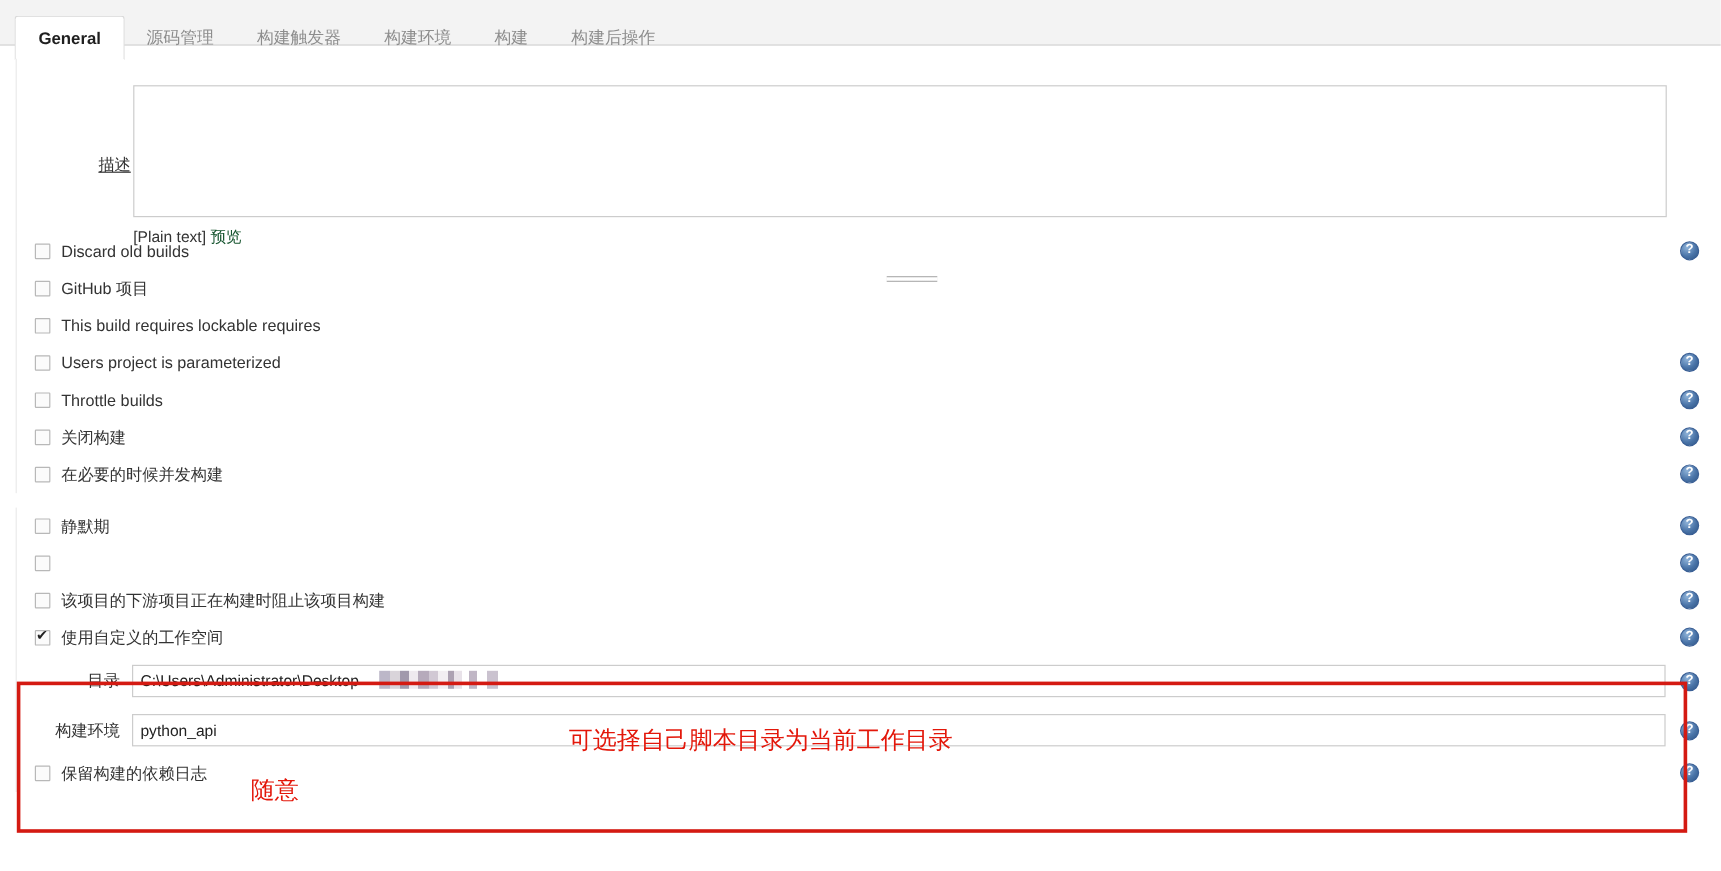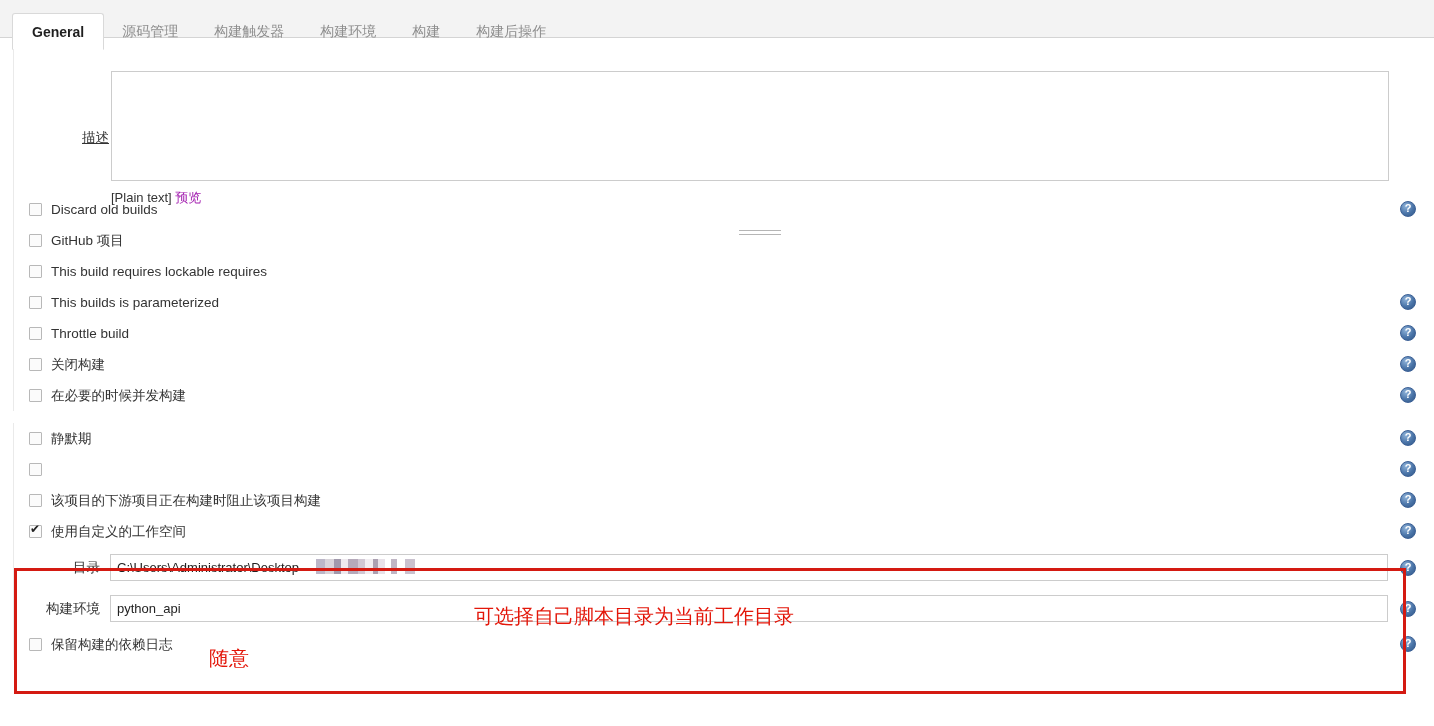--- a/index.html
+++ b/index.html
@@ -48,21 +48,21 @@
   }
   .ta-grip {
     position: absolute; left: 725px; top: 181px; width: 42px; height: 5px;
     background: linear-gradient(#fff,#fff) ,#ccc;
     border-top:1px solid #b6b6b6; border-bottom:1px solid #b6b6b6;
     background-color:#d9d9d9; pointer-events:none;
   }
   .desc-sub {
     position: absolute; left: 97px; top: 140px; font-size: 13px; color: #333;
   }
-  .desc-sub a { color: #a21caf; cursor: pointer; }
+  .desc-sub a { color: #14532d; cursor: pointer; }
 
   .cbrow {
     position: relative; height: 31px; display: flex; align-items: center;
     padding-left: 15px;
   }
   .cbx {
     width: 13px; height: 13px; border: 1px solid #b8b8b8; background: #fbfbfb;
     margin-right: 9px; flex: none; position: relative; border-radius: 1px;
     cursor: pointer;
   }
@@ -159,26 +159,26 @@
       <div class="cbrow">
         <span class="cbx"></span>
         <span class="cblabel">GitHub 项目</span>
       </div>
       <div class="cbrow">
         <span class="cbx"></span>
         <span class="cblabel">This build requires lockable requires</span>
       </div>
       <div class="cbrow">
         <span class="cbx"></span>
-        <span class="cblabel">This builds is parameterized</span>
-        <span class="help" style="top:7px;"></span>
-      </div>
-      <div class="cbrow">
-        <span class="cbx"></span>
-        <span class="cblabel">Throttle build</span>
+        <span class="cblabel">Users project is parameterized</span>
+        <span class="help" style="top:7px;"></span>
+      </div>
+      <div class="cbrow">
+        <span class="cbx"></span>
+        <span class="cblabel">Throttle builds</span>
         <span class="help" style="top:7px;"></span>
       </div>
       <div class="cbrow">
         <span class="cbx"></span>
         <span class="cblabel">关闭构建</span>
         <span class="help" style="top:7px;"></span>
       </div>
       <div class="cbrow">
         <span class="cbx"></span>
         <span class="cblabel">在必要的时候并发构建</span>

